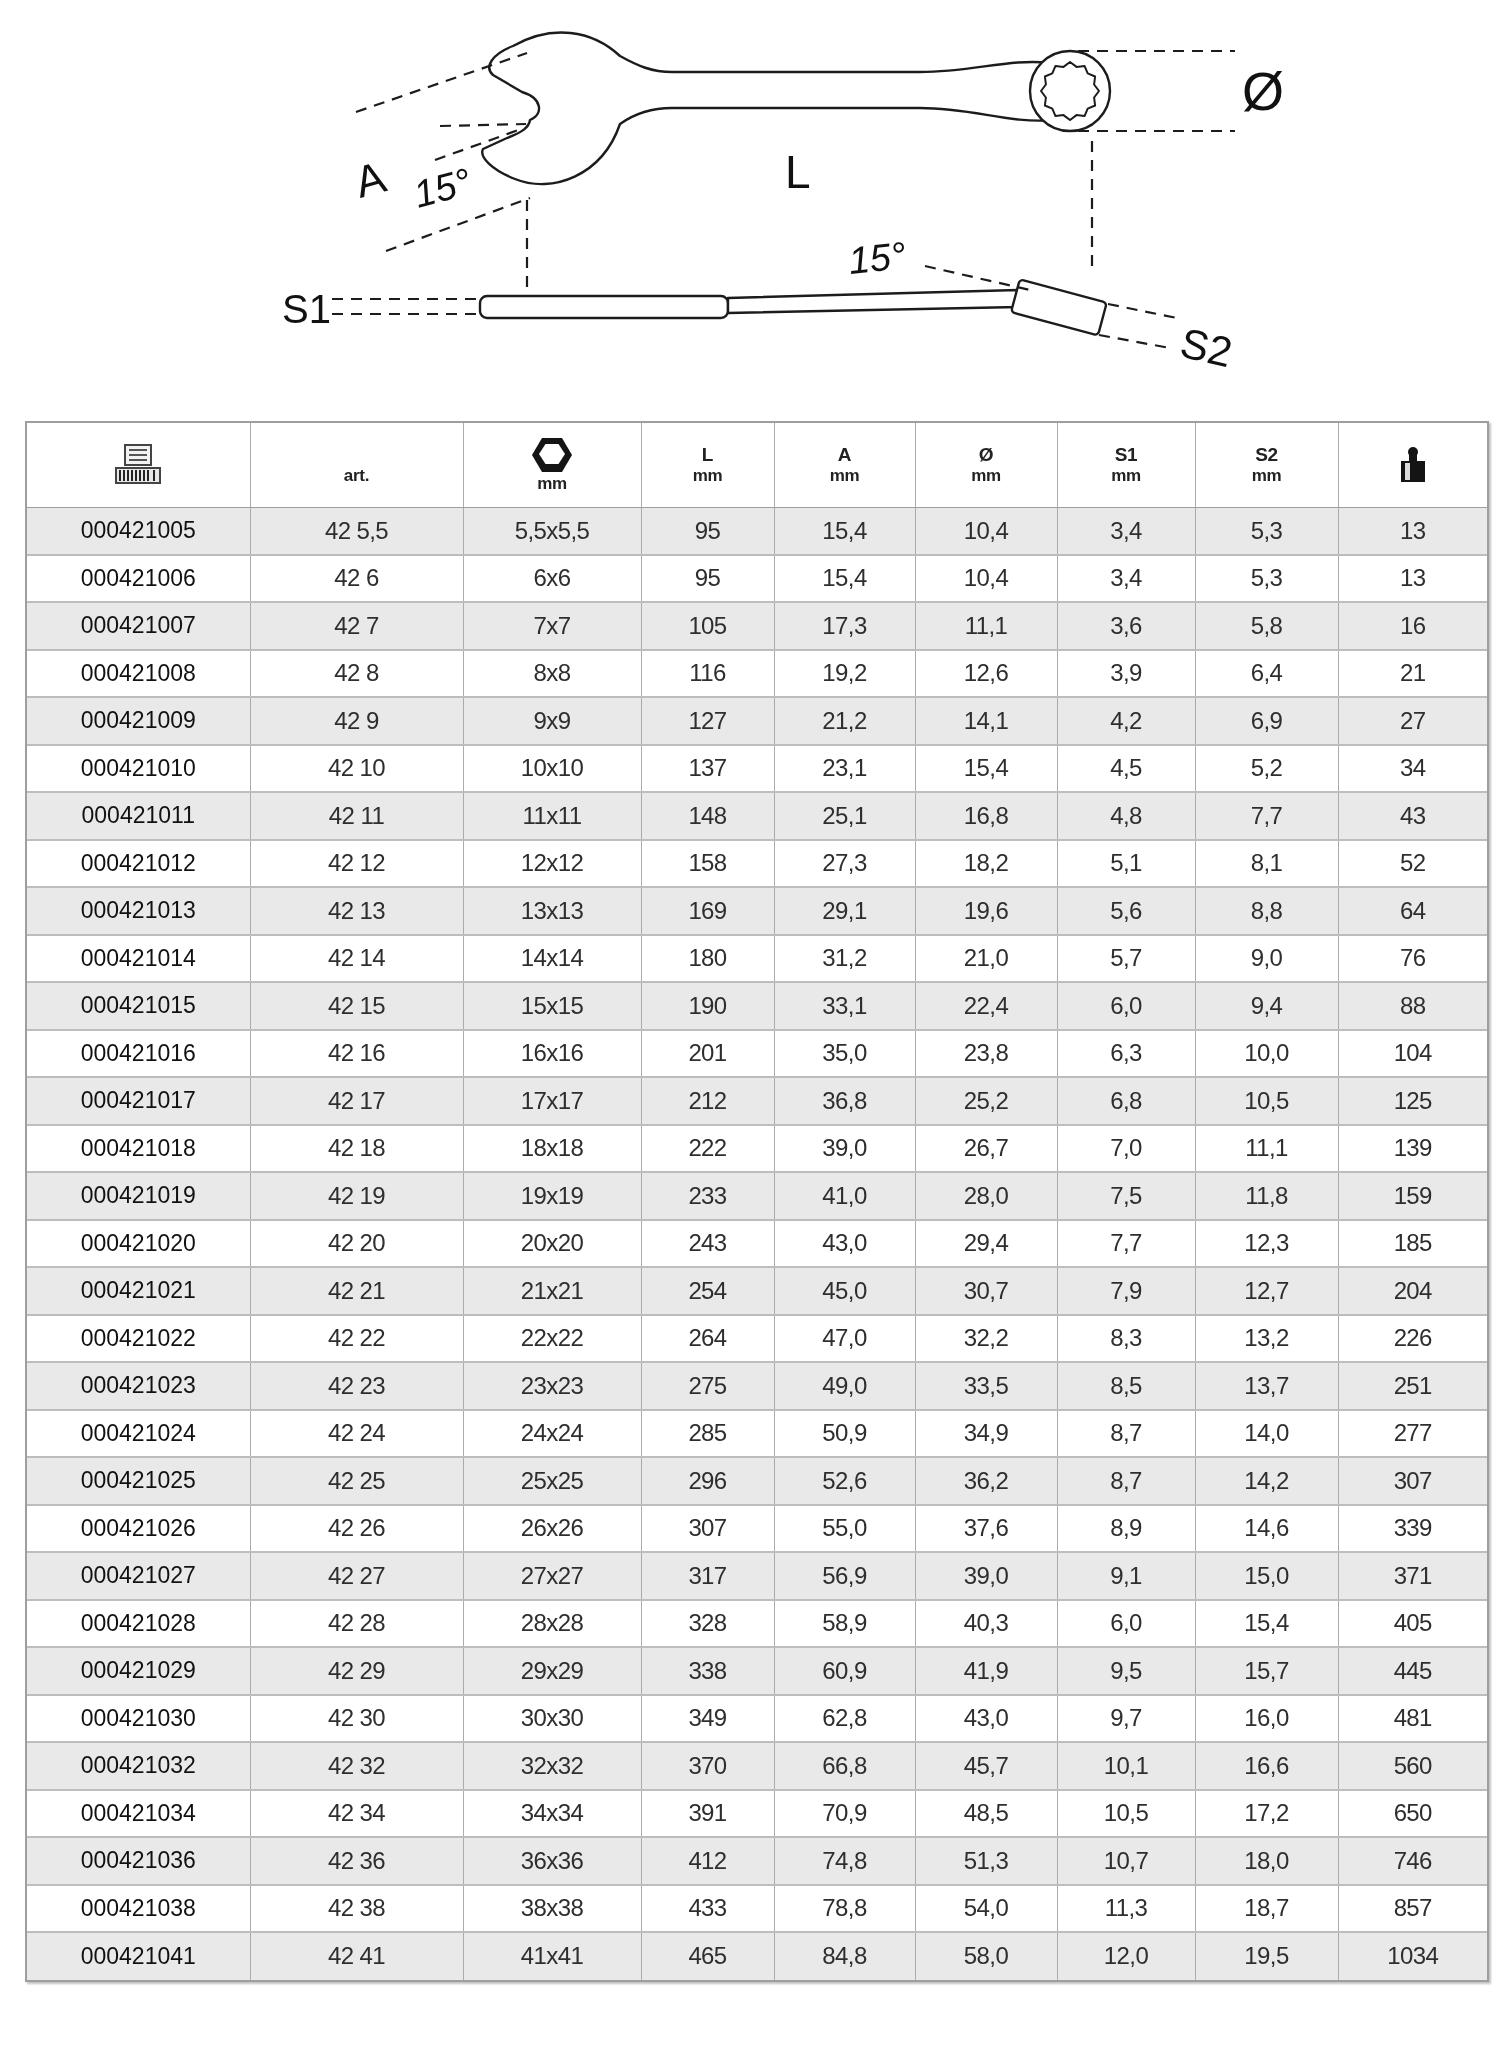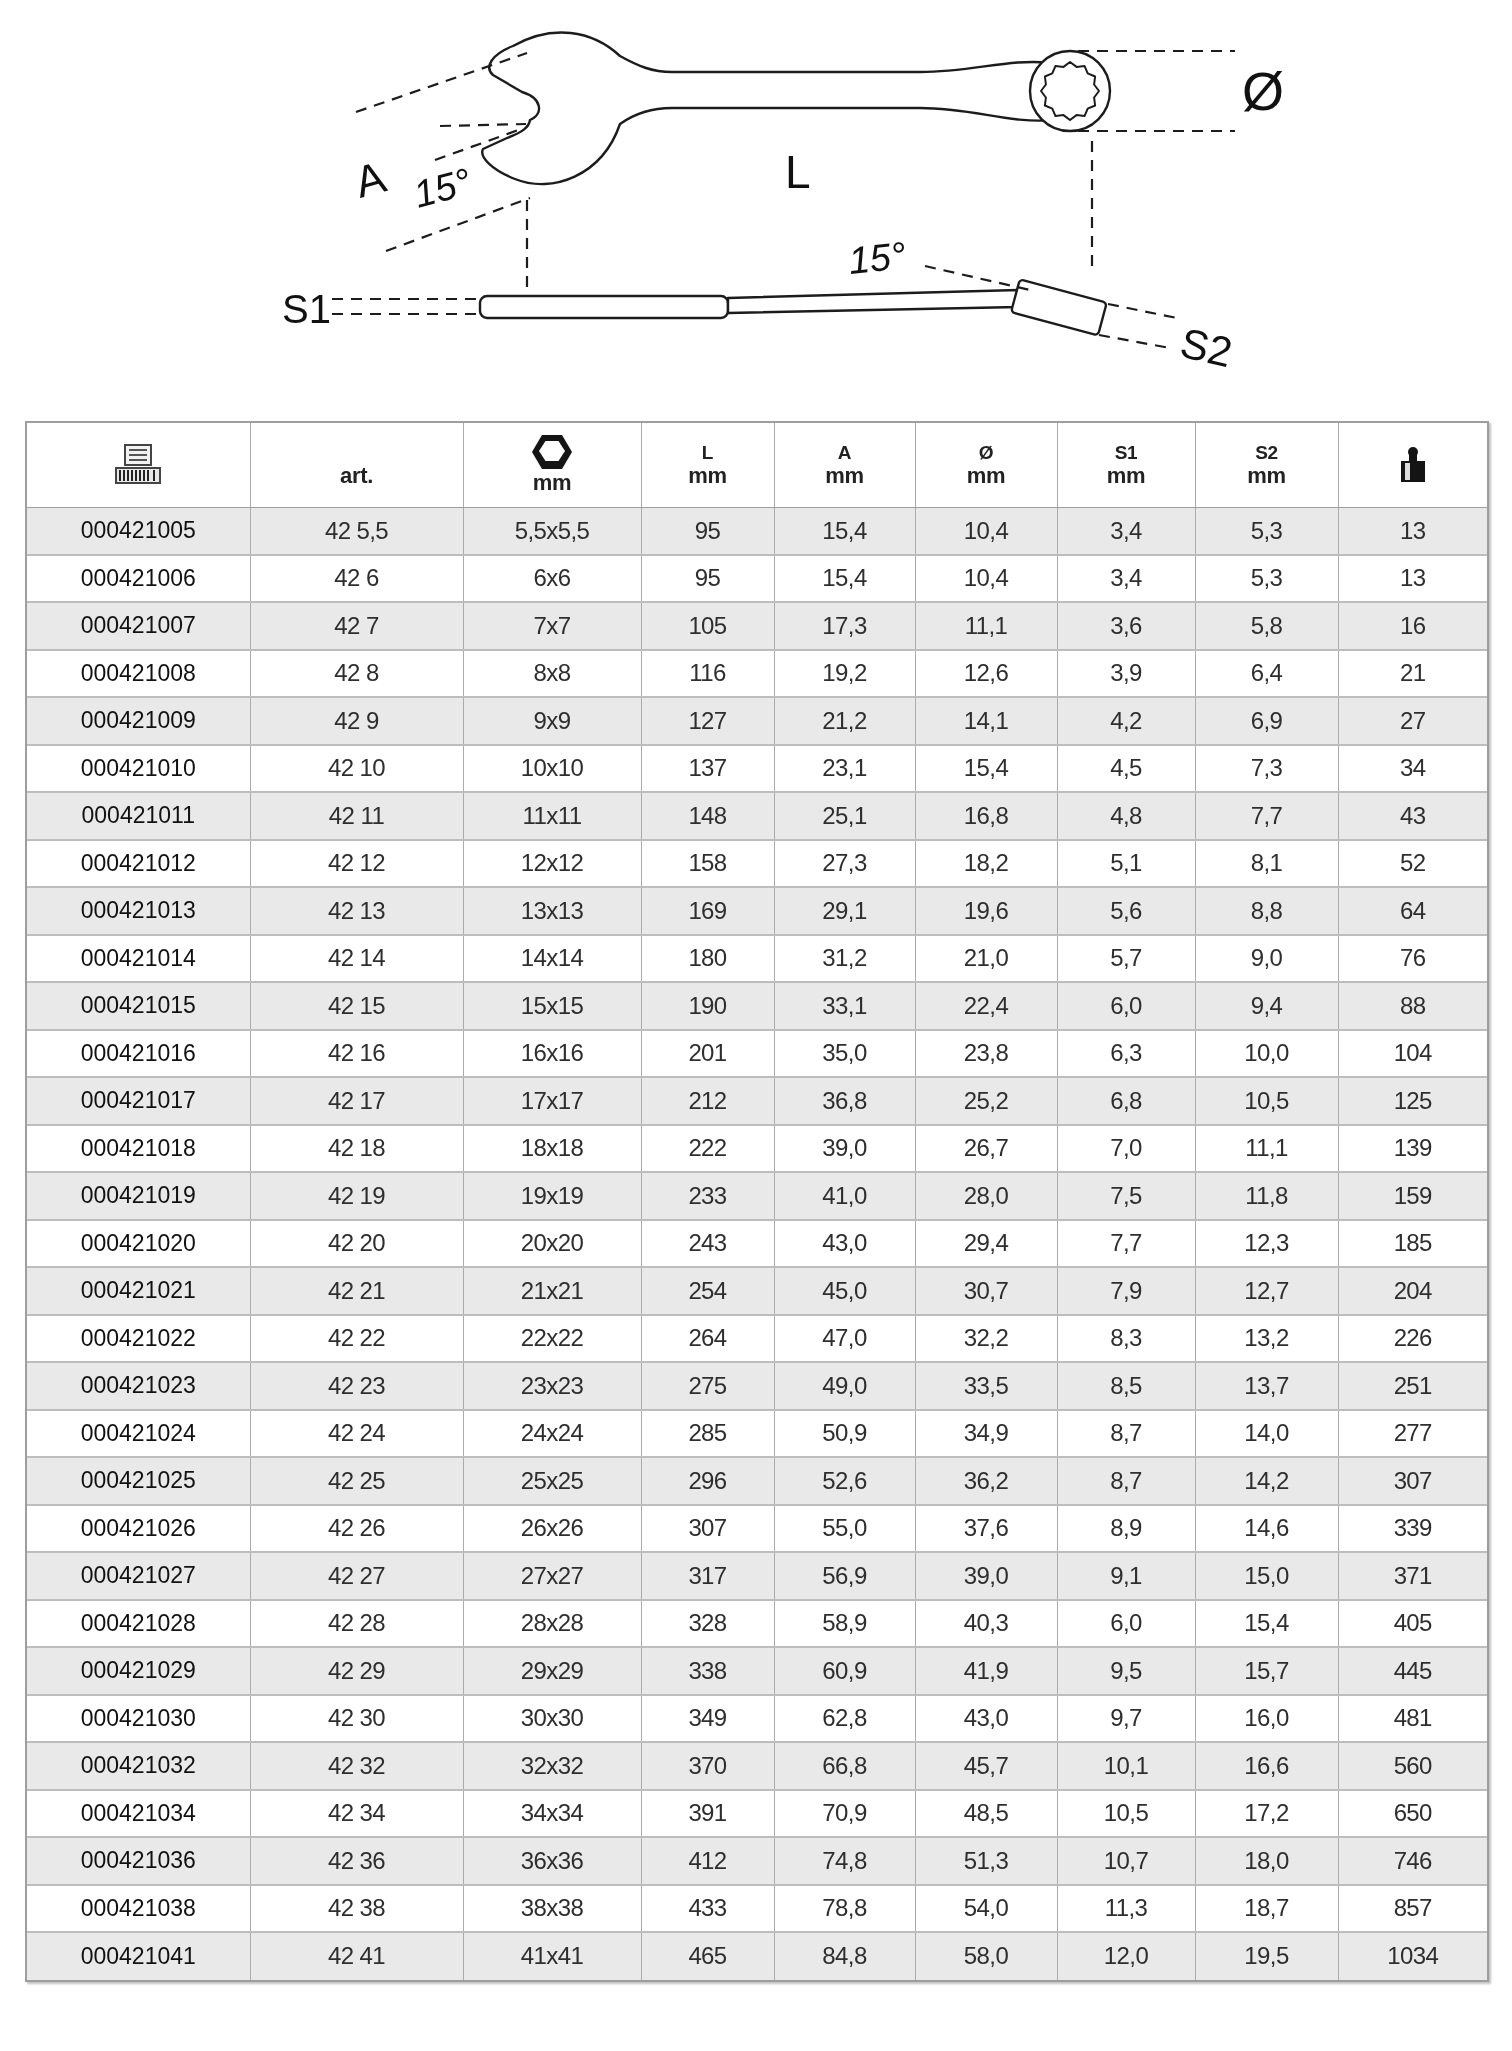--- a/index.html
+++ b/index.html
@@ -20,21 +20,21 @@
   table.spec{width:100%;border-collapse:collapse;table-layout:fixed;}
   table.spec col.c1{width:223px}table.spec col.c2{width:213px}table.spec col.c3{width:178px}
   table.spec col.c4{width:133px}table.spec col.c5{width:141px}table.spec col.c6{width:142px}
   table.spec col.c7{width:138px}table.spec col.c8{width:143px}table.spec col.c9{width:149px}
 
   thead th{background:#ffffff;border-right:1.5px solid #ababab;border-bottom:1.5px solid #9e9e9e;
            height:84px;box-sizing:border-box;vertical-align:middle;padding:0;}
   thead th:last-child{border-right:none;}
   .hdr{display:flex;flex-direction:column;align-items:center;justify-content:center;gap:3px;}
   .hdr .lab{font-size:19px;font-weight:700;color:#222;letter-spacing:-.3px;line-height:1;}
-  .hdr .unit{font-size:22px;font-weight:700;color:#222;letter-spacing:-.3px;line-height:1;}
+  .hdr .unit{font-size:17px;font-weight:700;color:#222;letter-spacing:-.3px;line-height:1;}
 
   tbody td{border-right:1.5px solid #ababab;border-bottom:2px solid #bdbdbd;
            box-sizing:border-box;height:47.5px;text-align:center;vertical-align:middle;
            font-size:24px;color:#2e2e2e;letter-spacing:-.6px;padding:0;}
   tbody td:last-child{border-right:none;}
   tbody tr:last-child td{border-bottom:none;}
   tbody tr:nth-child(odd) td{background:#e9e9e9;}
   tbody tr:nth-child(even) td{background:#ffffff;}
   tbody td.code{font-weight:400;color:#111;font-size:23px;letter-spacing:0;}
 </style>
@@ -248,21 +248,21 @@
             <td>27</td>
           </tr>
           <tr>
             <td class="code">000421010</td>
             <td>42 10</td>
             <td>10x10</td>
             <td>137</td>
             <td>23,1</td>
             <td>15,4</td>
             <td>4,5</td>
-            <td>7,3</td>
+            <td>5,2</td>
             <td>34</td>
           </tr>
           <tr>
             <td class="code">000421011</td>
             <td>42 11</td>
             <td>11x11</td>
             <td>148</td>
             <td>25,1</td>
             <td>16,8</td>
             <td>4,8</td>

